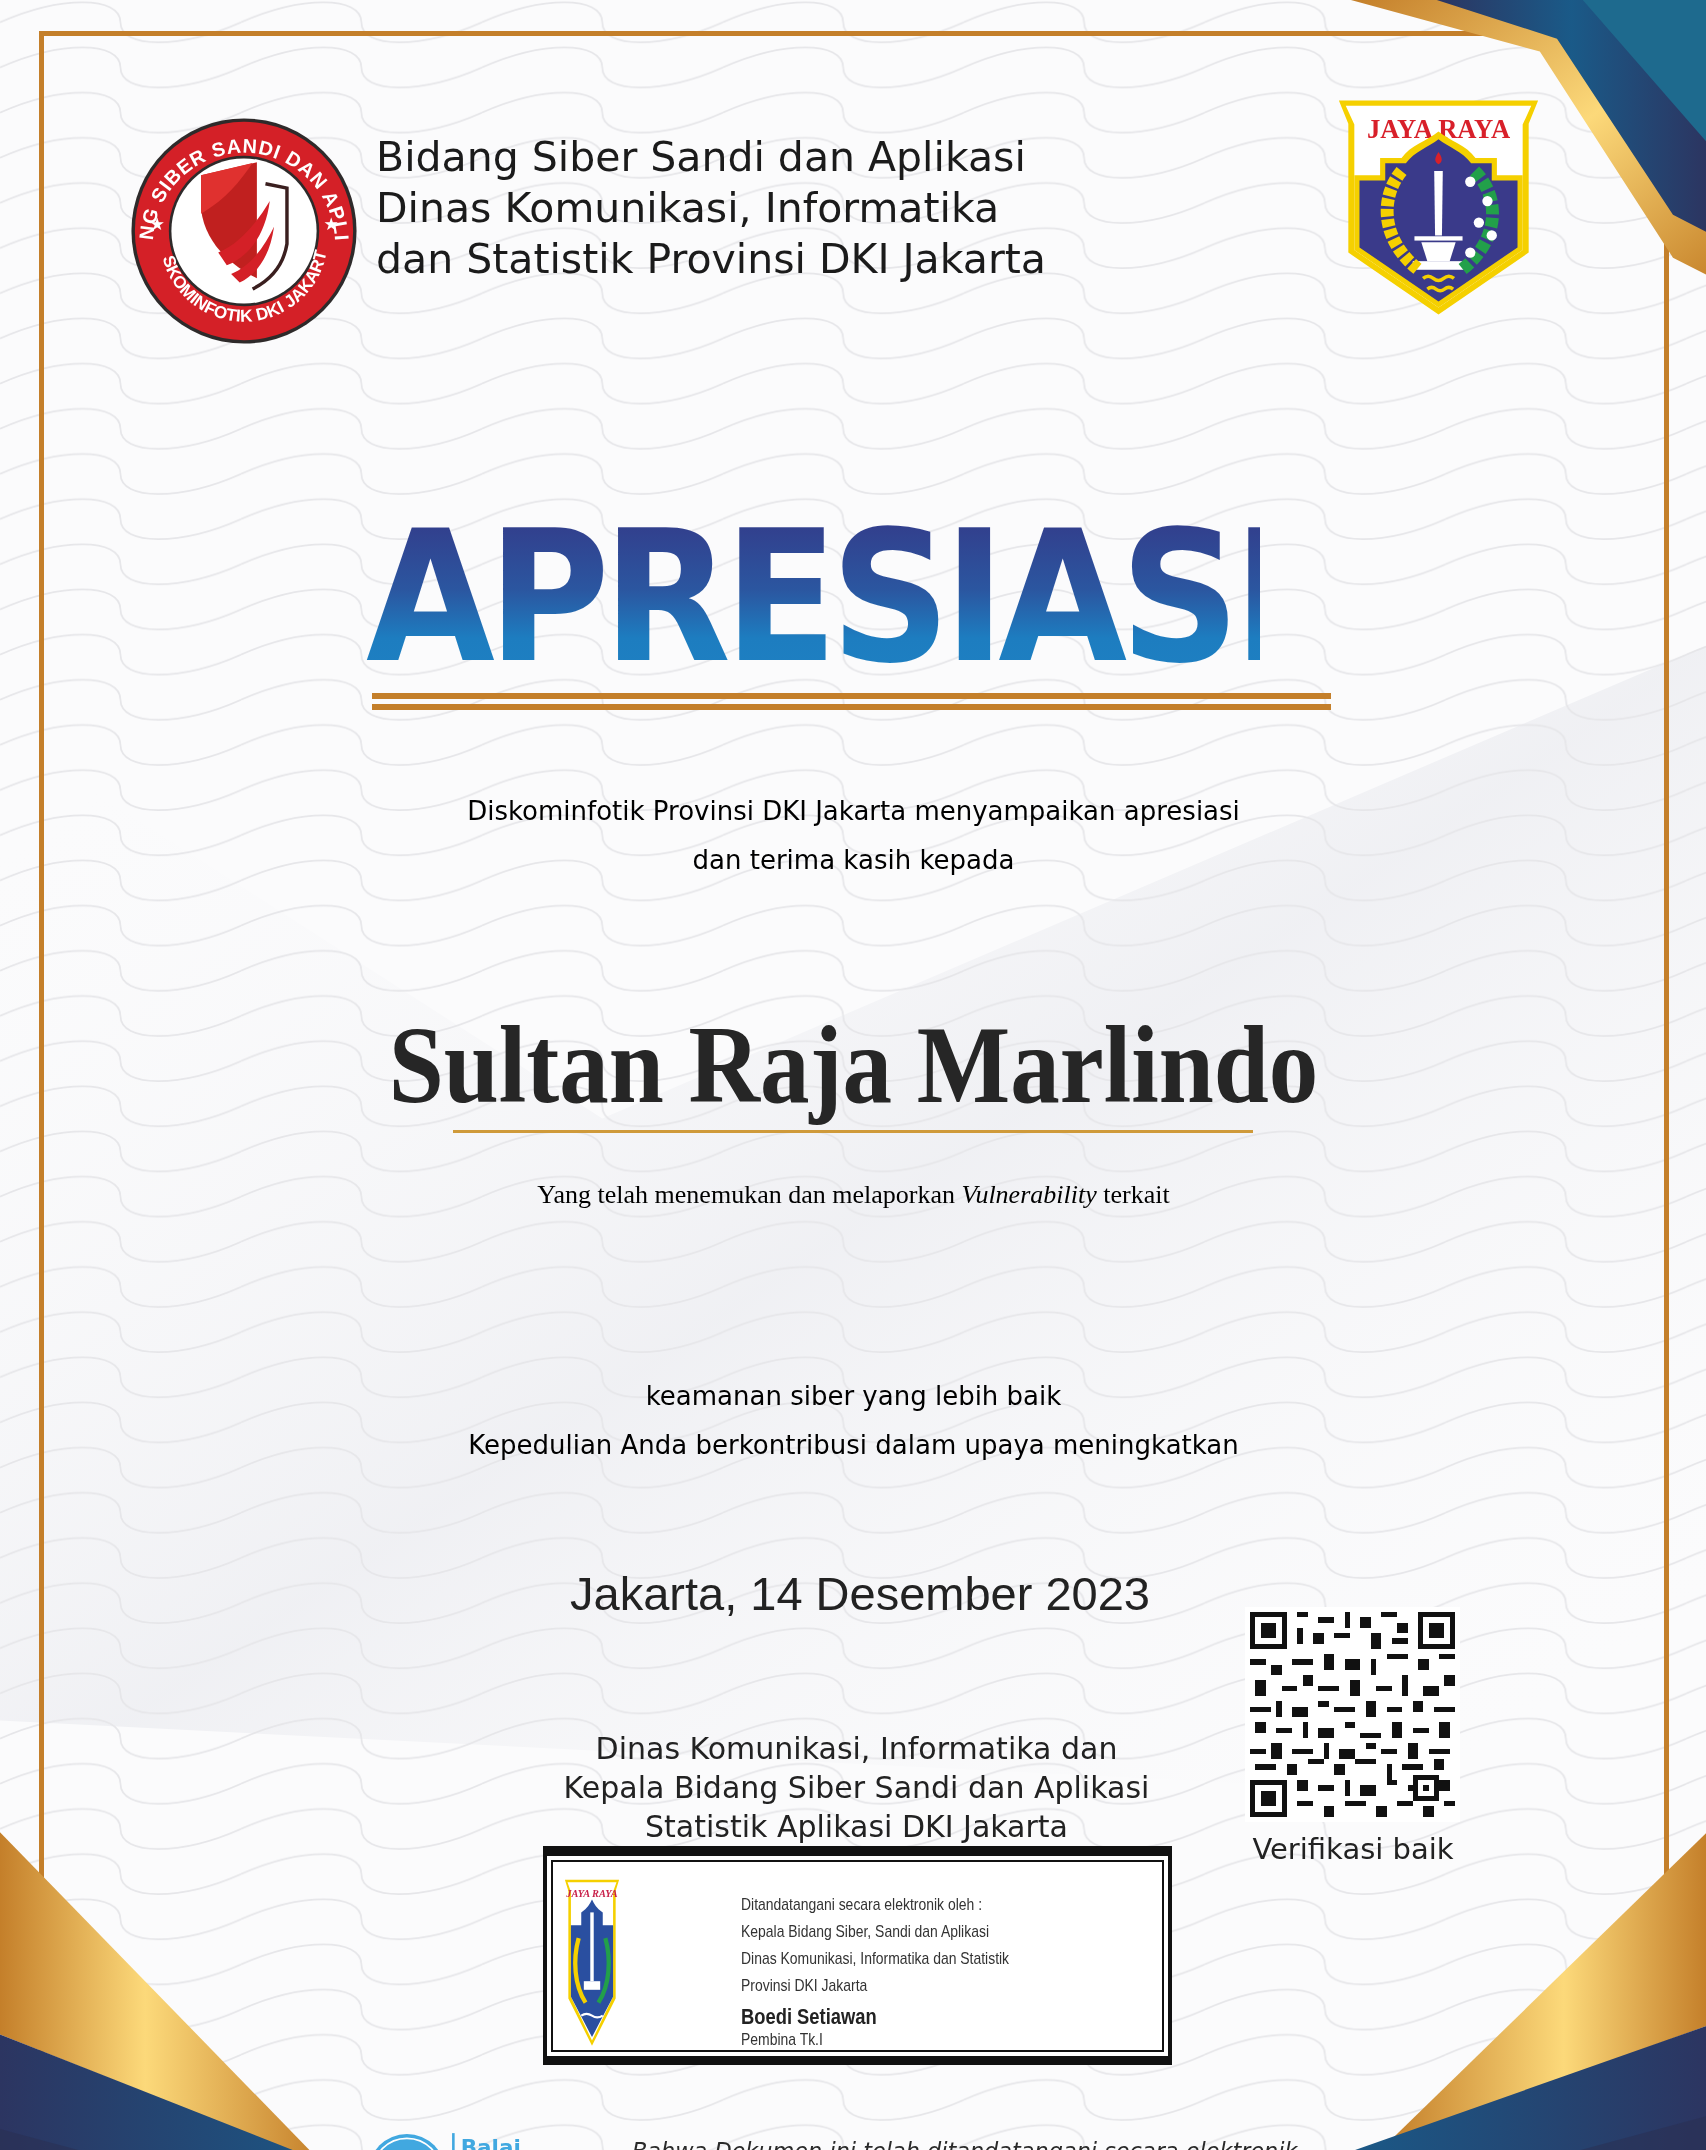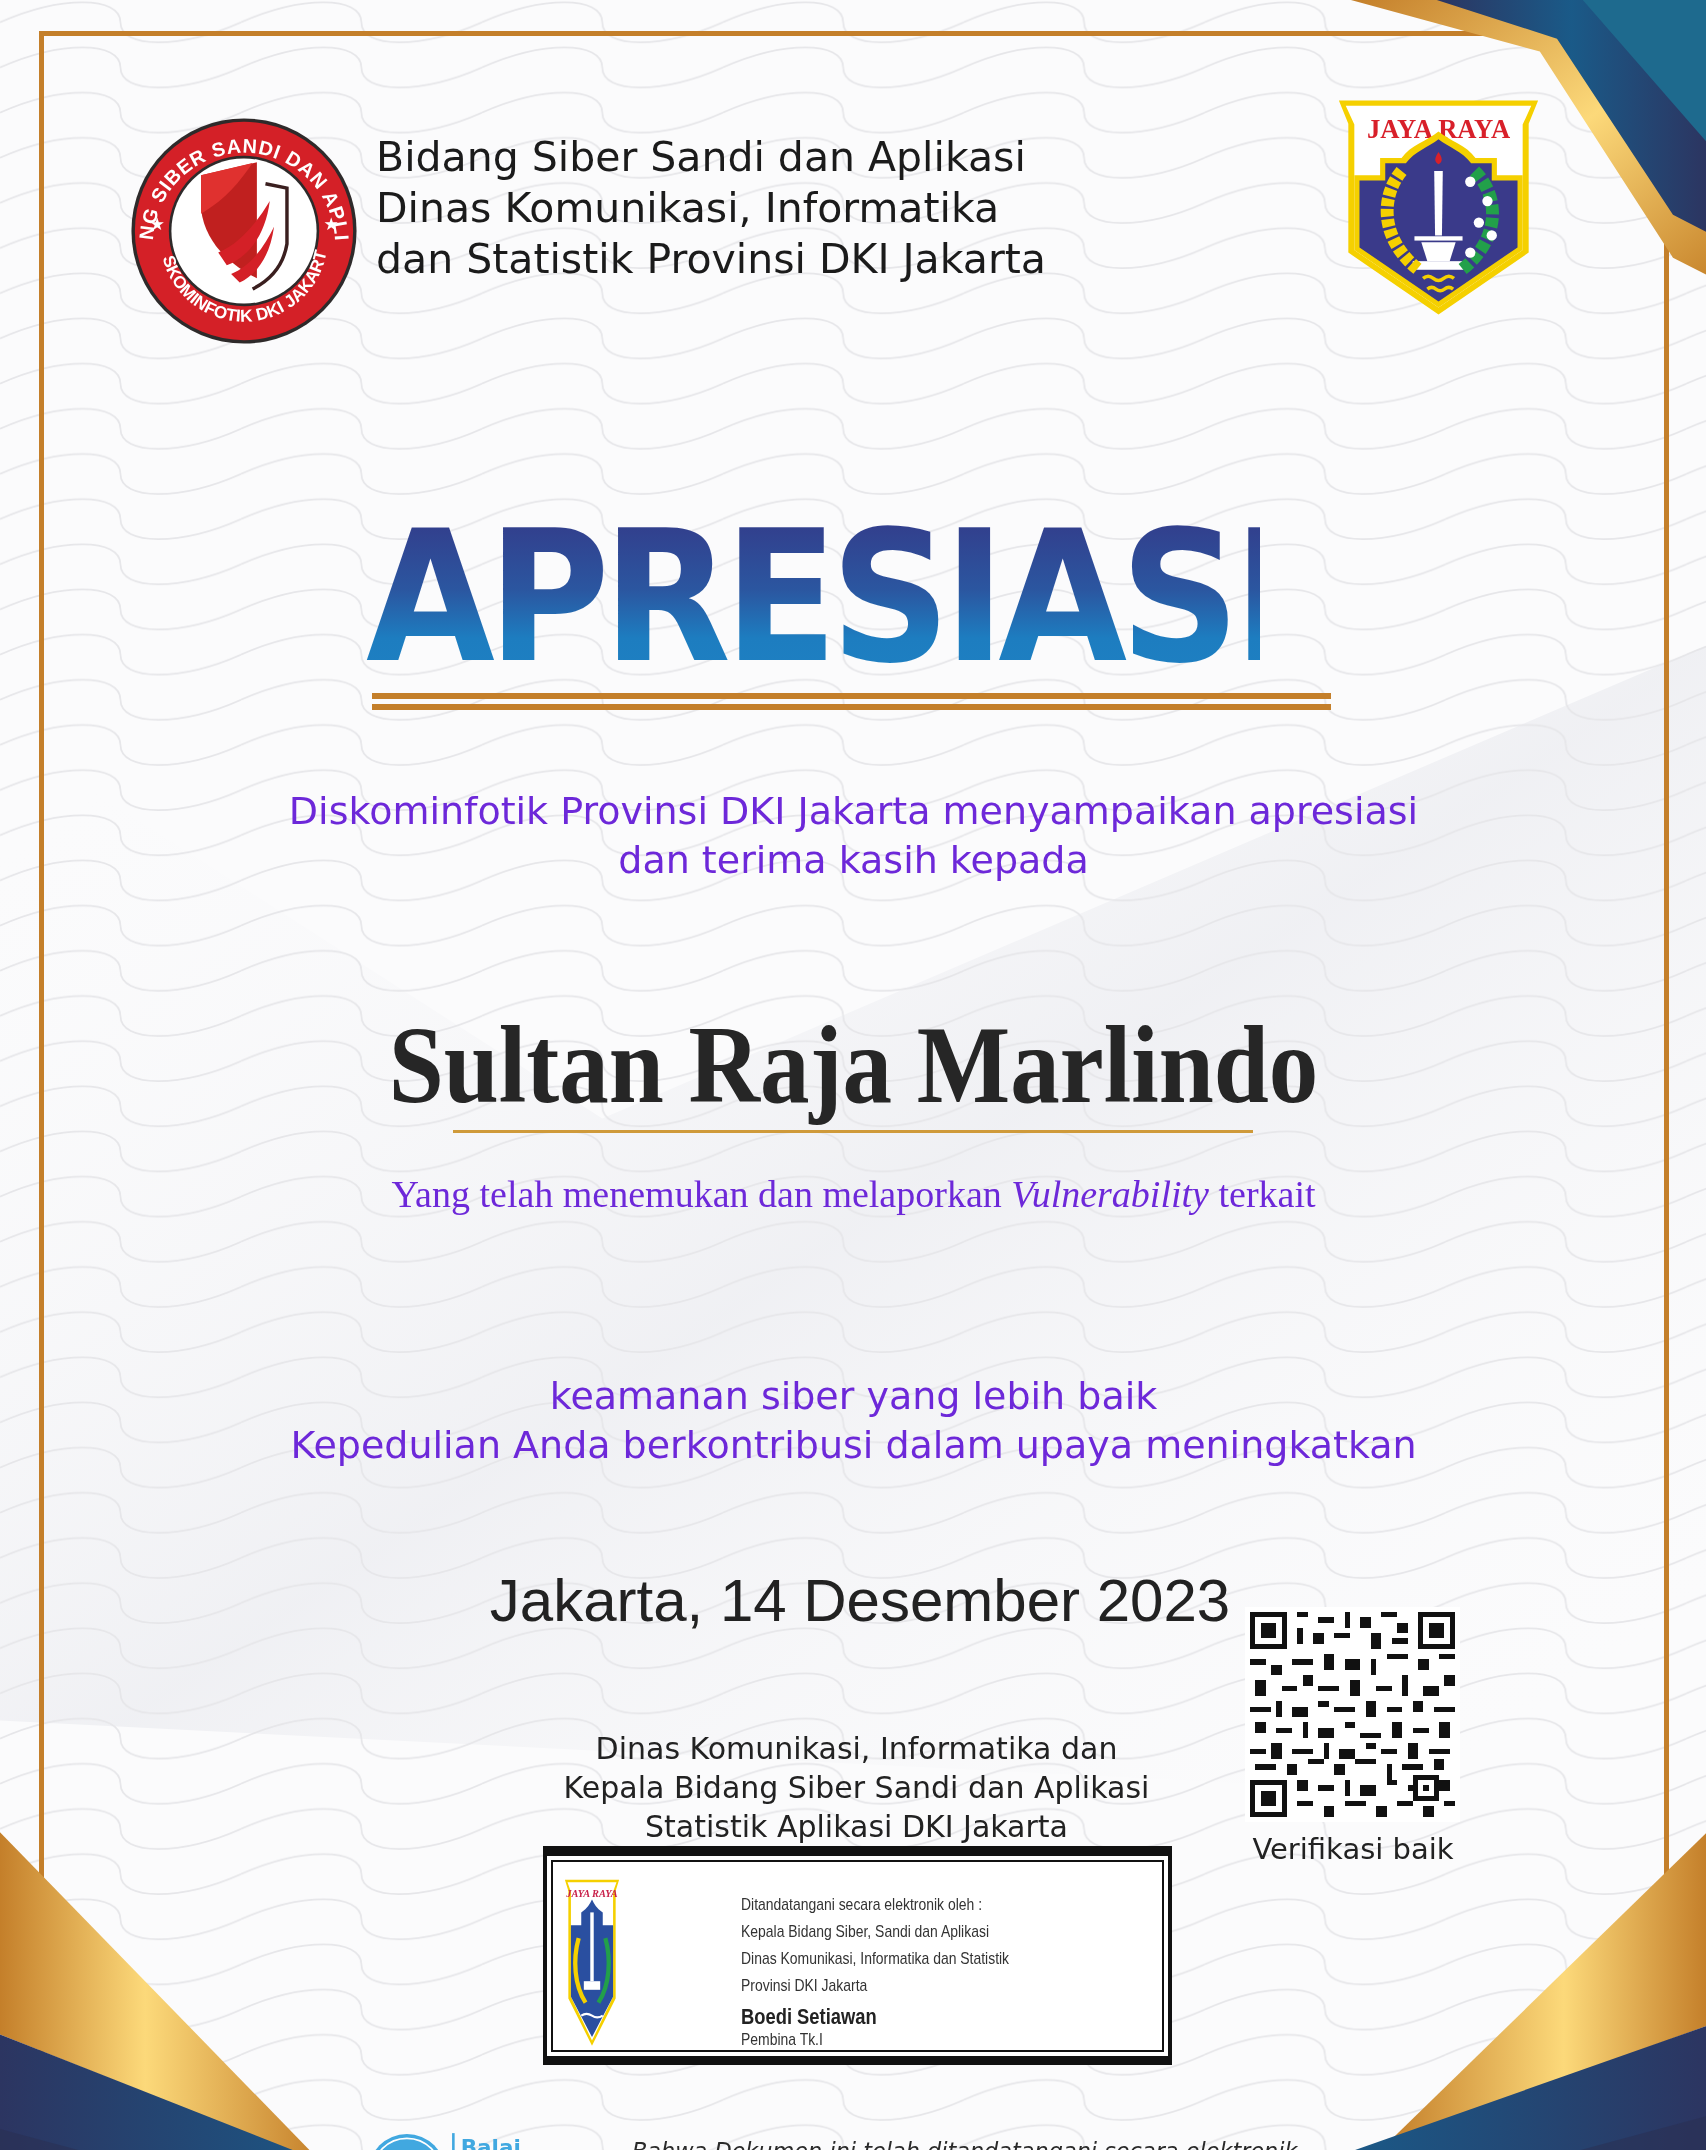--- a/index.html
+++ b/index.html
@@ -6,23 +6,23 @@
   body { width:1707px; height:2414px; position:relative; overflow:hidden; background:#fbfbfc; font-family:"DejaVu Sans", sans-serif; color:#222; }
   .bg-waves { position:absolute; left:0; top:0; width:1707px; height:2414px; z-index:0; }
   .frame { position:absolute; left:39px; top:31px; width:1630px; height:2258px; border:5.6px solid #c47f2a; box-sizing:border-box; z-index:1; }
   .deco { position:absolute; z-index:2; }
   .abs { position:absolute; z-index:3; }
   .center { text-align:center; }
   .header-text { left:376px; top:132px; font-size:41px; line-height:51px; color:#1b1b1b; font-weight:500; }
   .title { left:366px; top:516px; width:972px; height:163px;text-align:center; }
   .title-text { font-family:"DejaVu Sans", sans-serif; font-weight:bold; font-size:181px; line-height:163px; letter-spacing:-7.7px; transform:scaleX(0.92); transform-origin:left top; background:linear-gradient(#333c8a 0%, #2b56a0 45%, #1d7dc0 75%, #1e80c2 100%); -webkit-background-clip:text; background-clip:text; color:transparent; white-space:nowrap; }
   .rule { position:absolute; height:5.6px; background:#c47f2a; z-index:3; }
-  .para { left:129px; width:1449px; font-size:38px; line-height:49px; color:#6d28d9; }
+  .para { left:129px; width:1449px; font-size:26px; line-height:49px; color:#000000; }
   .name { left:129px; top:1002px; width:1449px; font-family:"Liberation Serif", serif; font-weight:bold; font-size:99px; line-height:112px; color:#262626; transform:scaleY(1.12); transform-origin:center top; }
-  .date { left:473px; top:1566px; width:774px; font-family:"Liberation Sans", sans-serif; font-size:60px; color:#222; }
+  .date { left:473px; top:1566px; width:774px; font-family:"Liberation Sans", sans-serif; font-size:47px; color:#222; }
   .signer { left:508px; top:1729px; width:697px; font-size:30px; line-height:39px; color:#222; }
   .sigbox { left:543px; top:1846px; width:629px; height:219px; background:#111; box-sizing:border-box; padding:9.5px 4.3px; }
   .sigbox-inner { background:#fff; width:100%; height:100%; border-top:5.2px solid #fff; position:relative; box-sizing:border-box; outline:2.6px solid #111; outline-offset:-6px; }
   .sig-text { position:absolute; left:194px; top:30px; font-family:"Liberation Sans", sans-serif; color:#333; font-size:17px; line-height:27px; transform:scaleX(0.82); transform-origin:left top; white-space:nowrap; }
   .sig-name { font-weight:bold; font-size:22.4px; color:#222; margin-top:5.2px; line-height:26px; }
   .sig-rank { font-size:17px; line-height:20px; }
   .qr { left:1245px; top:1607px; width:215px; height:215px; background:#fff; }
   .qr-caption { left:1226px; top:1832px; width:254px; font-size:29px; color:#222; }
   .bsre-logo { left:366px; top:2133px; }
   .bsre-text { left:632px; top:2138px; font-size:22.4px; line-height:27.5px; font-style:italic; color:#2a2a2a; }

